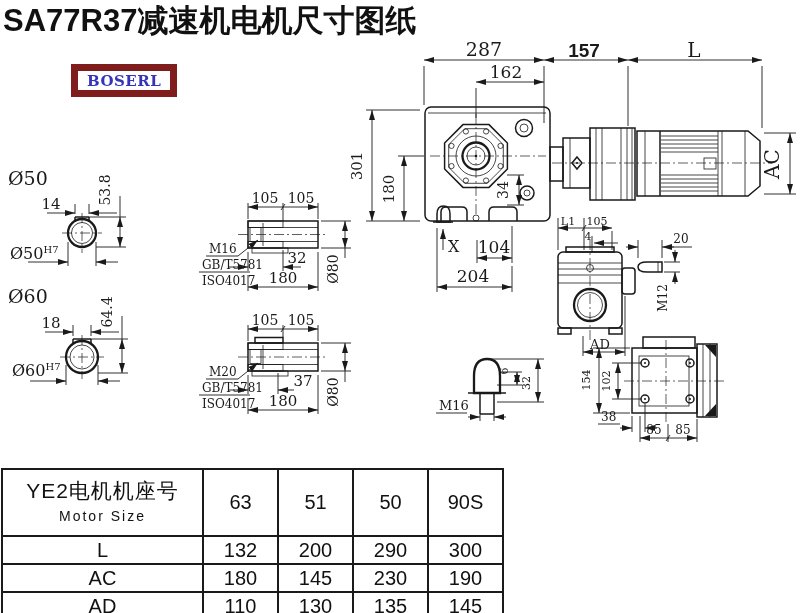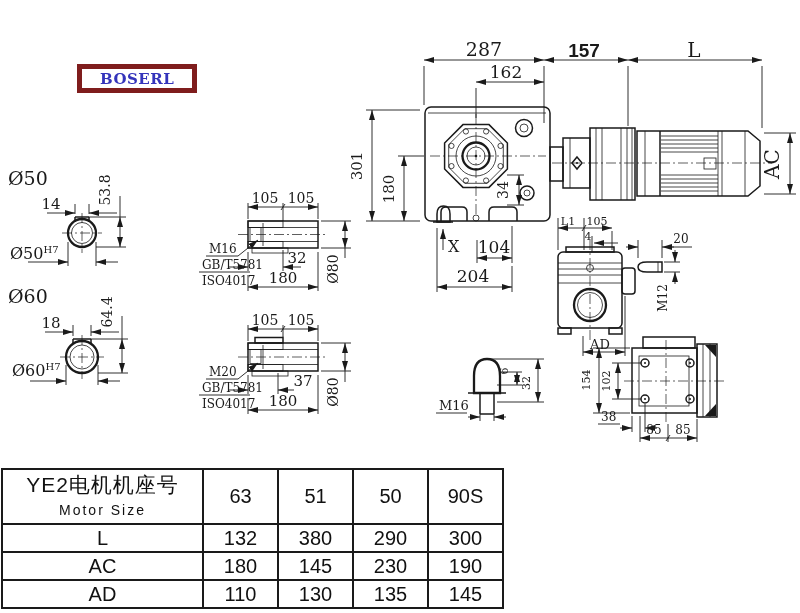--- a/index.html
+++ b/index.html
@@ -1,18 +1,18 @@
 <!DOCTYPE html>
 <html><head>
 <meta charset="utf-8">
 <style>
   html,body{margin:0;padding:0;background:#fff}
   .stage{position:relative;width:800px;height:613px;background:#fff;overflow:hidden;font-family:"Liberation Sans",sans-serif}
   .title{position:absolute;left:3px;top:0;font:bold 31px "Liberation Sans",sans-serif;color:#111;white-space:nowrap}
-  .logo{position:absolute;left:77px;top:64px;border:5px solid #7f1d1d;background:#fff;padding:0 18px;line-height:19px}
+  .logo{position:absolute;left:71px;top:64px;border:7px solid #7f1d1d;background:#fff;padding:0 9px;line-height:19px}
   .logo span{color:#3434bb;font:bold 15px "DejaVu Serif",serif;letter-spacing:.5px}
   svg{position:absolute;left:0;top:0}
   
   .ln{stroke:#1a1a1a;stroke-width:1.5;fill:none}
   .lnb{stroke:#1a1a1a;stroke-width:2.3;fill:none}
   .lnt{stroke:#1a1a1a;stroke-width:.8;fill:none}
   .dm{stroke:#1a1a1a;stroke-width:.9;fill:none}
   .cl{stroke:#1a1a1a;stroke-width:.7;stroke-dasharray:10 3 2 3;fill:none}
   .fill{fill:#1a1a1a;stroke:none}
   text{fill:#1a1a1a}
@@ -21,30 +21,31 @@
   .ts15{font:15px "DejaVu Serif",serif}.ts16{font:16px "DejaVu Serif",serif}
   .ts17{font:17px "DejaVu Serif",serif}.ts19{font:19px "DejaVu Serif",serif}
   .ts20{font:20px "DejaVu Serif",serif}
   .tb18{font:700 19px "Liberation Sans",sans-serif}
   .sup{font-size:10px}
   .mid{text-anchor:middle}
   
   .spec{position:absolute;left:1px;top:468px;border-collapse:collapse;table-layout:fixed;color:#111}
   .spec td,.spec th{border:2px solid #1a1a1a;text-align:center;vertical-align:middle;padding:0;font-weight:normal;background:#fff}
   .spec .c0{width:201px}.spec .cv{width:75px}
-  .spec .rh{height:55px}.spec .rr{height:28px}
+  .spec .rh{height:67px}.spec .rr{height:28px}
   .spec td{font-size:20px}.spec th{font-size:20px}
   .hcn{font-size:21px;letter-spacing:1px;line-height:26px}
   .hen{font-size:14px;letter-spacing:2px;line-height:24px}
 </style>
 </head>
 <body>
 
 <div class="stage">
 
+  <div class="title">SA77R37减速机电机尺寸图纸</div>
   <div class="logo"><span>BOSERL</span></div>
 
   <svg width="800" height="613" viewBox="0 0 800 613">
     <defs>
       <marker id="ar" markerWidth="11" markerHeight="8" refX="10" refY="4" orient="auto-start-reverse" markerUnits="userSpaceOnUse">
         <path d="M0,1 L10,4 L0,7 Z" fill="#1a1a1a"></path>
       </marker>
       <pattern id="h" width="5" height="5" patternUnits="userSpaceOnUse" patternTransform="rotate(45)">
         <line x1="0" y1="0" x2="0" y2="5" stroke="#1a1a1a" stroke-width="0.7"></line>
       </pattern>
@@ -409,21 +410,21 @@
         <div class="hen">Motor Size</div>
       </th>
       <th>63</th>
       <th>51</th>
       <th>50</th>
       <th>90S</th>
     </tr>
     <tr class="rr">
       <td>L</td>
       <td>132</td>
-      <td>380</td>
+      <td>200</td>
       <td>290</td>
       <td>300</td>
     </tr>
     <tr class="rr">
       <td>AC</td>
       <td>180</td>
       <td>145</td>
       <td>230</td>
       <td>190</td>
     </tr>

